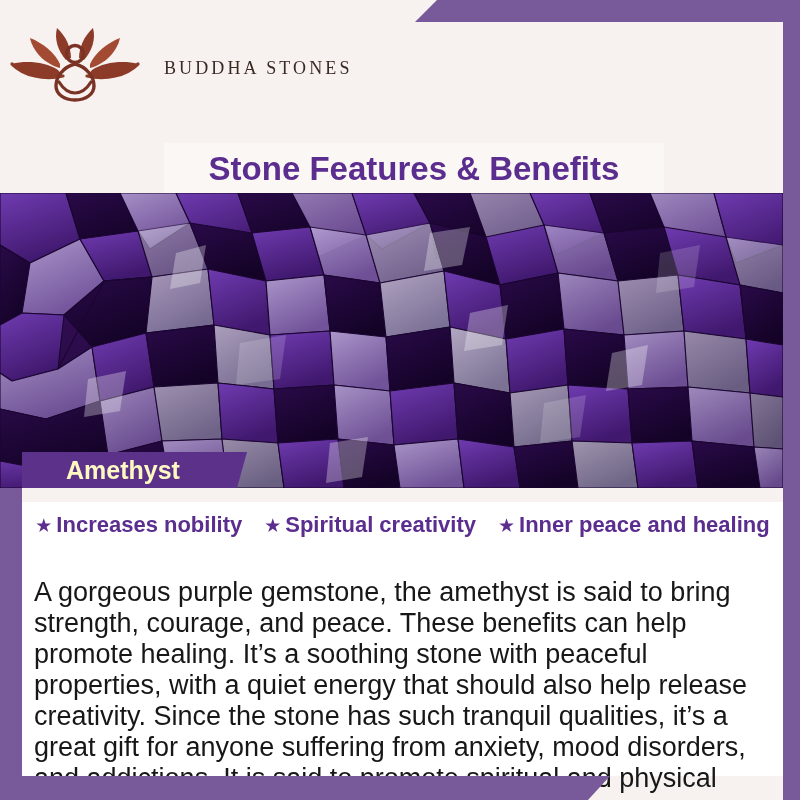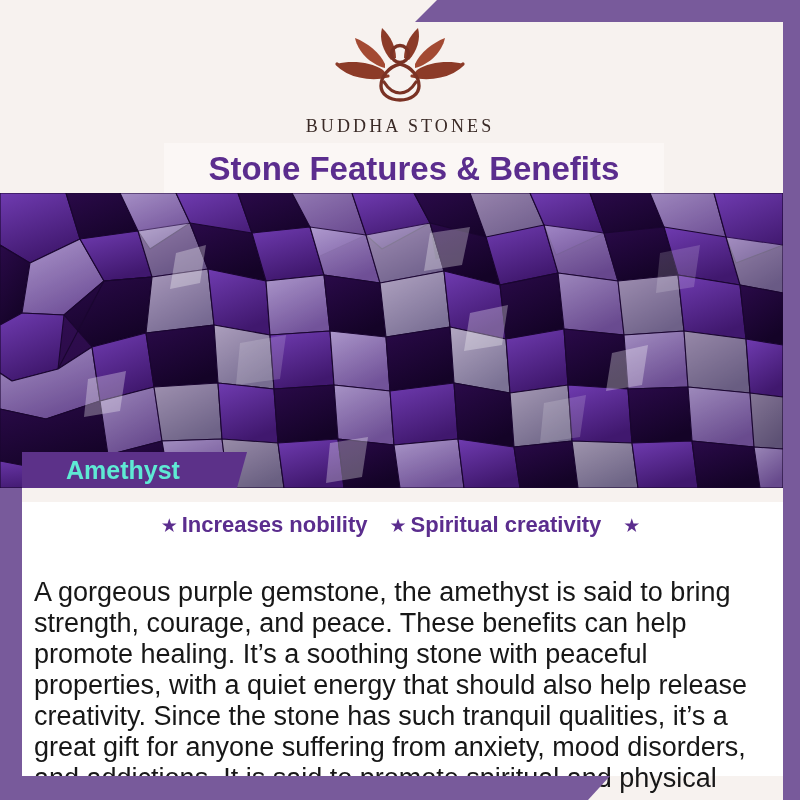--- a/index.html
+++ b/index.html
@@ -72,22 +72,23 @@
     height: 193px;
     background: #f7f2ef;
     z-index: 2;
   }
   .logo-wrap {
     position: absolute;
     top: 20px;
     left: 0;
     width: 800px;
     display: flex;
-    flex-direction: column;
+    flex-direction: row;
     align-items: center;
+    gap: 14px;
   }
   .logo-mark {
     width: 150px;
     height: 92px;
     display: block;
   }
   .logo-word {
     margin-top: 4px;
     font-family: "Liberation Serif", serif;
     font-size: 18px;
@@ -142,21 +143,21 @@
     top: 452px;
     width: 225px;
     height: 36px;
     background: #5c3189;
     clip-path: polygon(0 0, 100% 0, calc(100% - 10px) 100%, 0 100%);
     display: flex;
     align-items: center;
     z-index: 4;
   }
   .stone-banner-text {
-    color: #5eead4;
+    color: #fef9c3;
     font-size: 25px;
     font-weight: bold;
     padding-left: 44px;
     line-height: 1;
     white-space: nowrap;
   }
 
   
   .content {
     position: absolute;
@@ -403,20 +404,21 @@
       <div class="benefit">
         <span class="benefit-star">★</span>
         <span class="benefit-label">Increases nobility</span>
       </div>
       <div class="benefit">
         <span class="benefit-star">★</span>
         <span class="benefit-label">Spiritual creativity</span>
       </div>
       <div class="benefit">
         <span class="benefit-star">★</span>
+        <span class="benefit-label">Inner peace and healing</span>
       </div>
     </div>
 
     <p class="body-copy">A gorgeous purple gemstone, the amethyst is said to bring strength, courage, and peace. These benefits can help promote healing. It’s a soothing stone with peaceful properties, with a quiet energy that should also help release creativity. Since the stone has such tranquil qualities, it’s a great gift for anyone suffering from anxiety, mood disorders, and addictions. It is said to promote spiritual and physical health.</p>
   </div>
 
   <div class="frame-top"></div>
   <div class="frame-right"></div>
   <div class="frame-bottom"></div>
   <div class="frame-left"></div>

